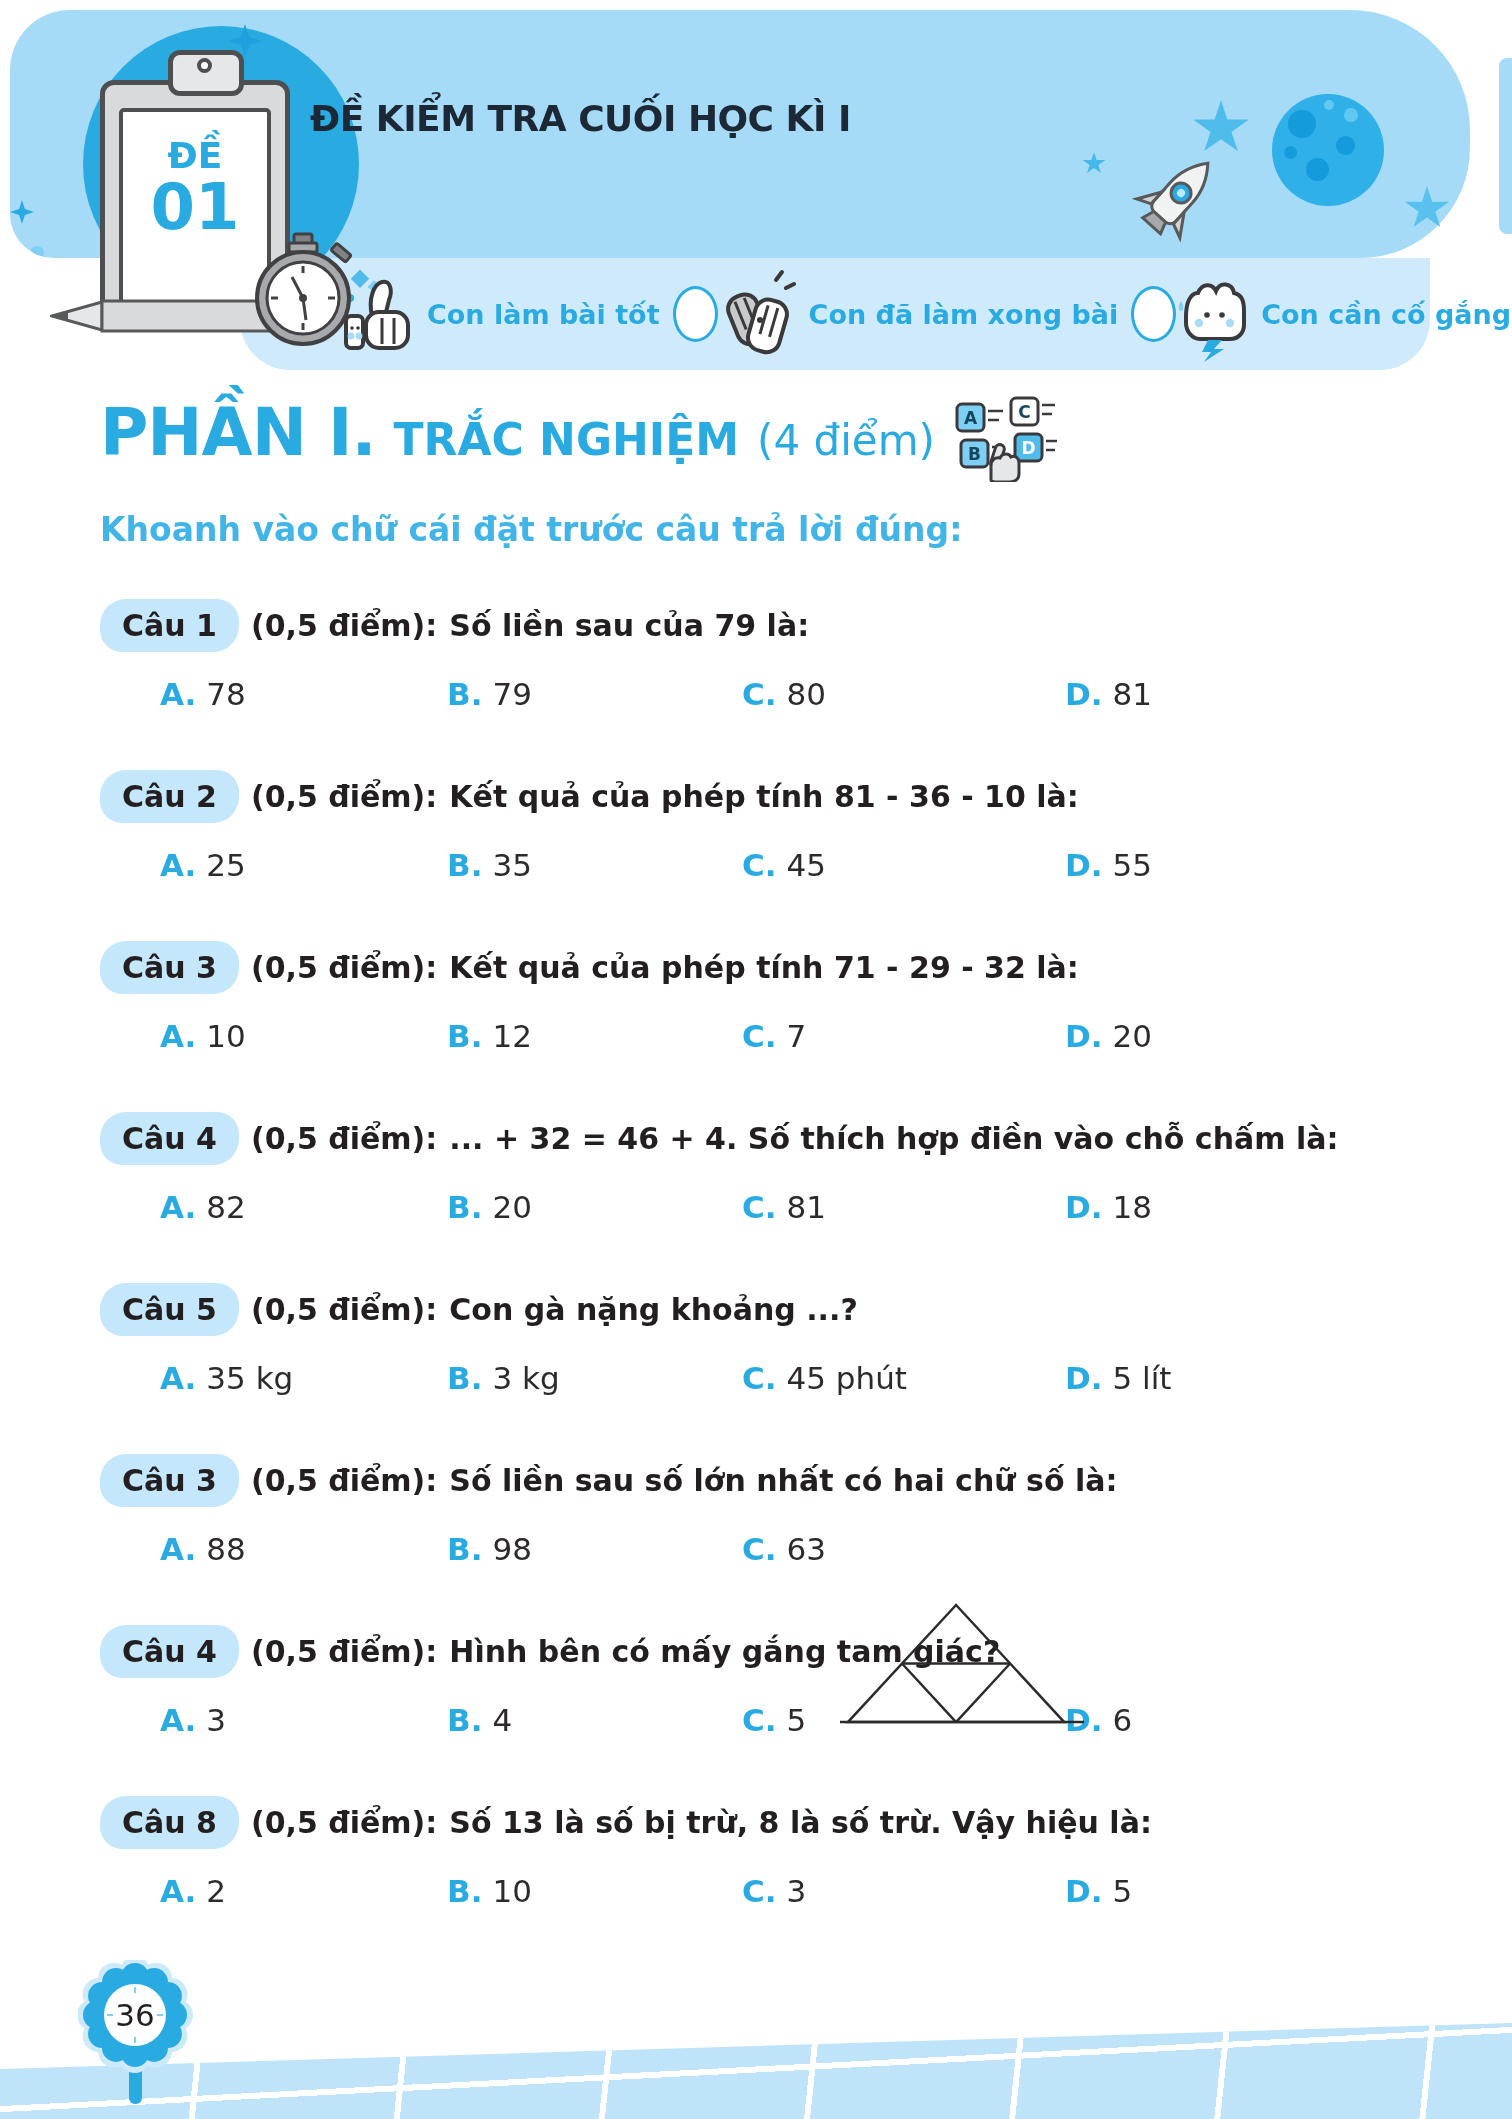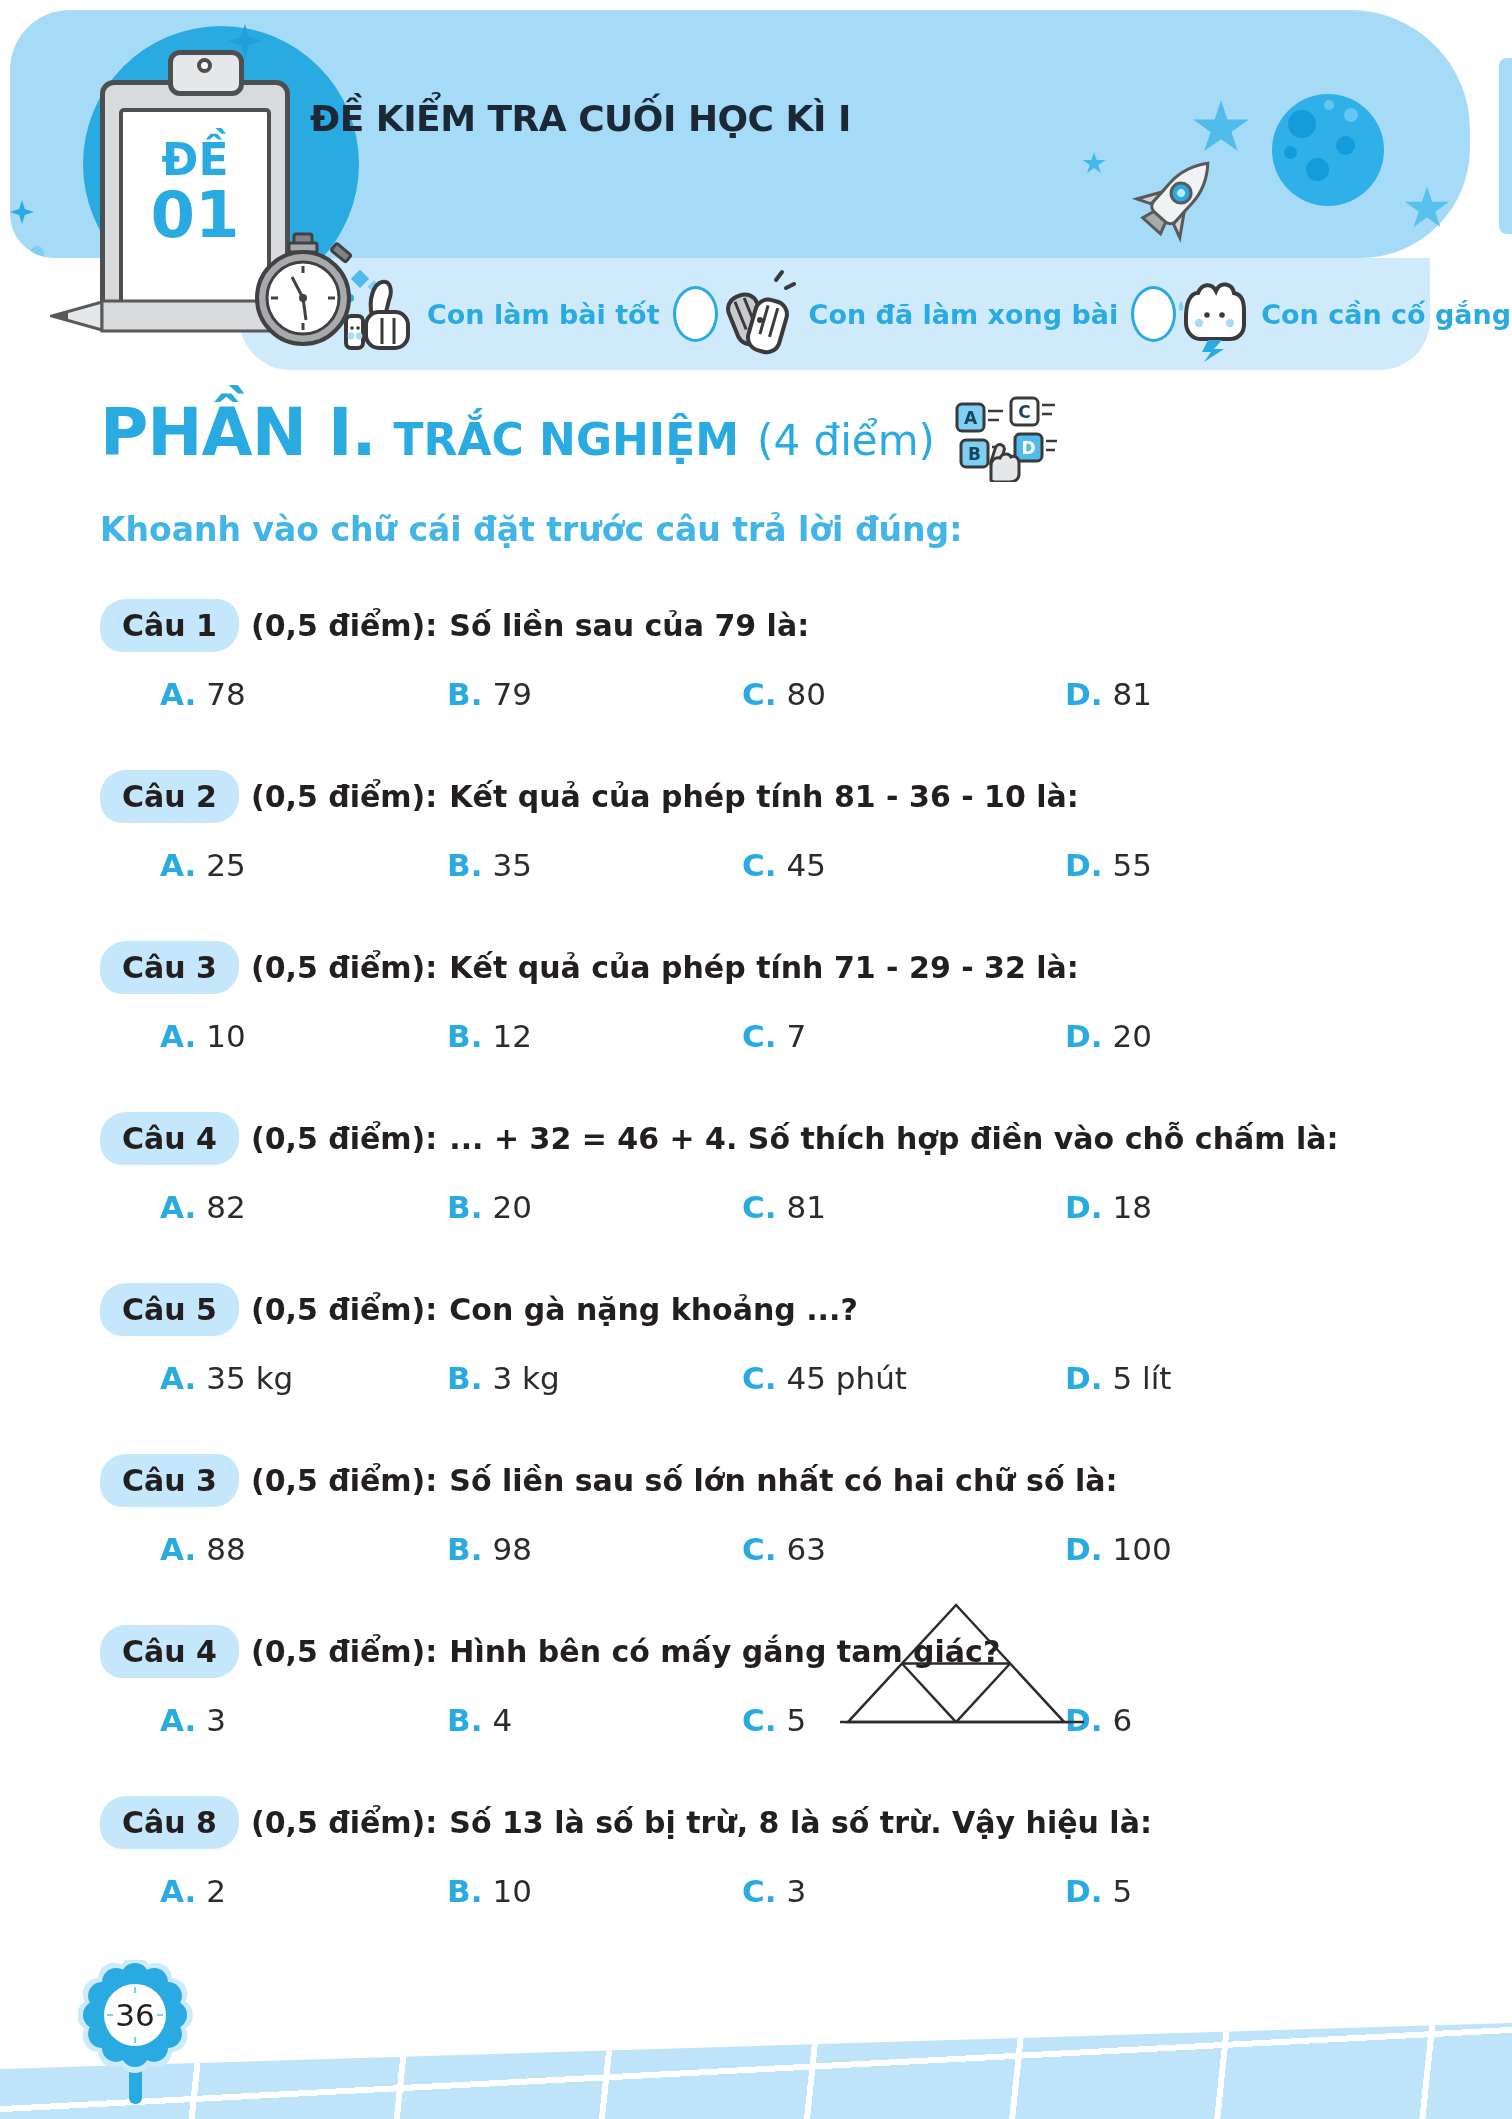--- a/index.html
+++ b/index.html
@@ -43,21 +43,21 @@
 
   
   .illustration{position:absolute;left:0;top:0;width:520px;height:370px;z-index:3;}
   .clip-tab{position:absolute;left:168px;top:50px;width:76px;height:46px;background:#E6E7E8;
     border:5px solid #4E4F51;border-radius:12px;}
   .clip-hole{position:absolute;left:197px;top:58px;width:15px;height:15px;background:#fff;border:4px solid #4E4F51;border-radius:50%;z-index:1;}
   .clip-board{position:absolute;left:100px;top:80px;width:190px;height:250px;background:#D9DADC;
     border:5px solid #4E4F51;border-radius:14px;}
   .clip-paper{position:absolute;left:119px;top:108px;width:152px;height:206px;background:#fff;
     border:4px solid #4E4F51;border-radius:5px;display:flex;flex-direction:column;align-items:center;}
-  .de-label{margin-top:26px;color:var(--accent);font-weight:bold;font-size:44px;line-height:1;}
+  .de-label{margin-top:26px;color:var(--accent);font-weight:bold;font-size:36px;line-height:1;}
   .de-number{color:var(--accent);font-weight:bold;font-size:64px;line-height:1.05;}
   .stopwatch{position:absolute;left:248px;top:232px;z-index:4;}
   .pencil{position:absolute;left:50px;top:296px;z-index:2;}
 
   
   .content{position:absolute;left:0;top:352px;width:1196px;padding:0 90px 0 100px;}
   .part-heading{margin-top:42px;display:flex;align-items:baseline;gap:18px;color:var(--accent);}
   .part-label{font-size:66px;font-weight:bold;letter-spacing:-1px;}
   .part-name{font-size:44px;font-weight:bold;}
   .part-points{font-size:42px;font-weight:normal;}
@@ -318,21 +318,20 @@
   <section class="question">
     <div class="q-head">
       <span class="q-chip">Câu 3</span>
       <span class="q-points">(0,5 điểm):</span>
       <span class="q-text">Số liền sau số lớn nhất có hai chữ số là:</span>
     </div>
     <div class="q-options">
             <span class="opt"><b class="letter">A.</b><span class="val">88</span></span>
             <span class="opt"><b class="letter">B.</b><span class="val">98</span></span>
             <span class="opt"><b class="letter">C.</b><span class="val">63</span></span>
-            <span class="opt"><b class="letter">D.</b><span class="val">100</span></span>
           </div>
   </section>
 
   <section class="question">
     <div class="q-head">
       <span class="q-chip">Câu 4</span>
       <span class="q-points">(0,5 điểm):</span>
       <span class="q-text">Hình bên có mấy gắng tam giác?</span>
     </div>
     <div class="q-options">

